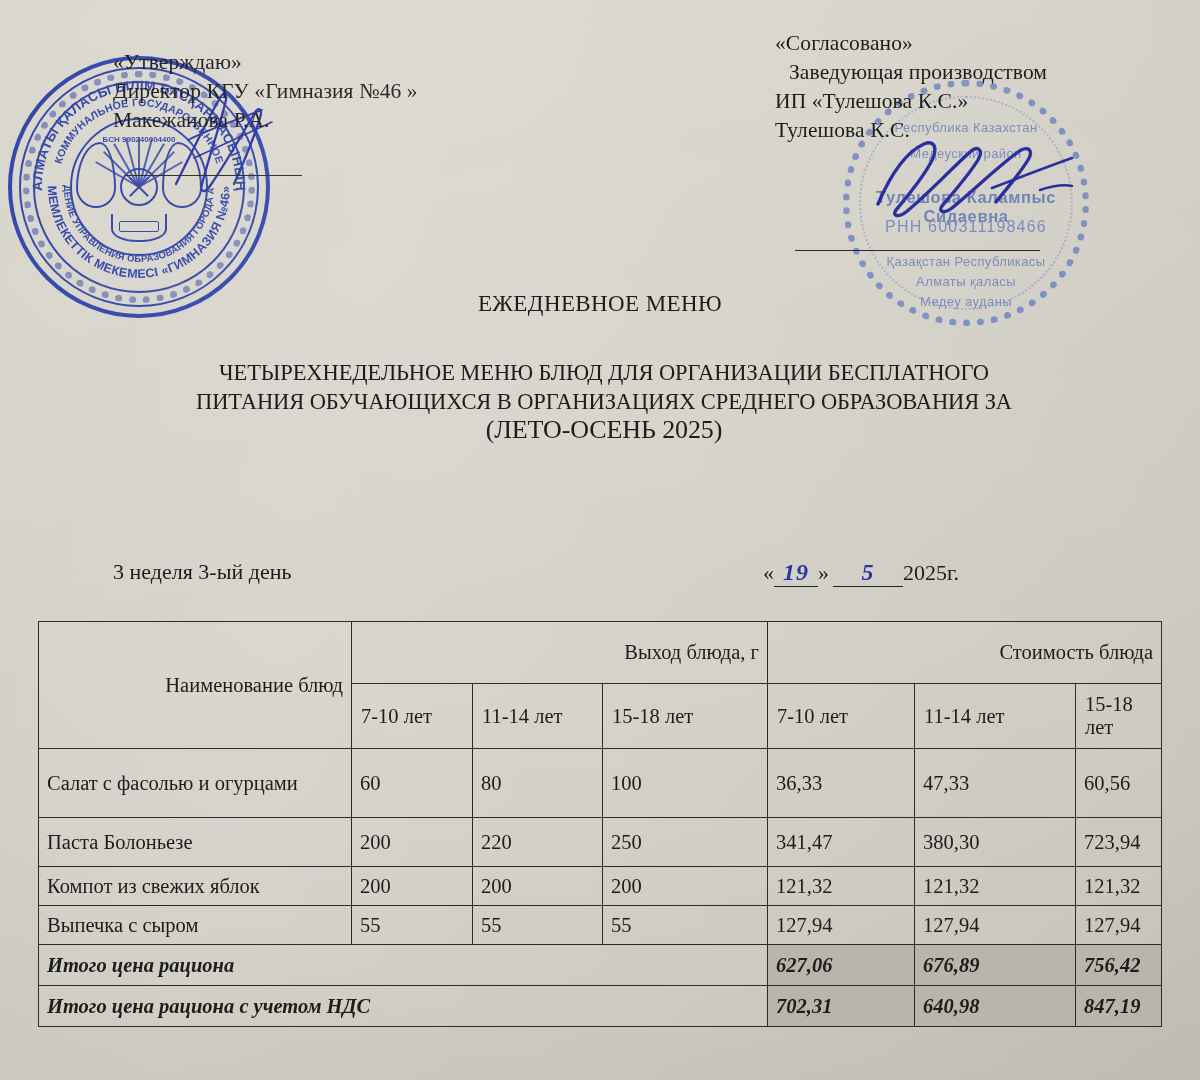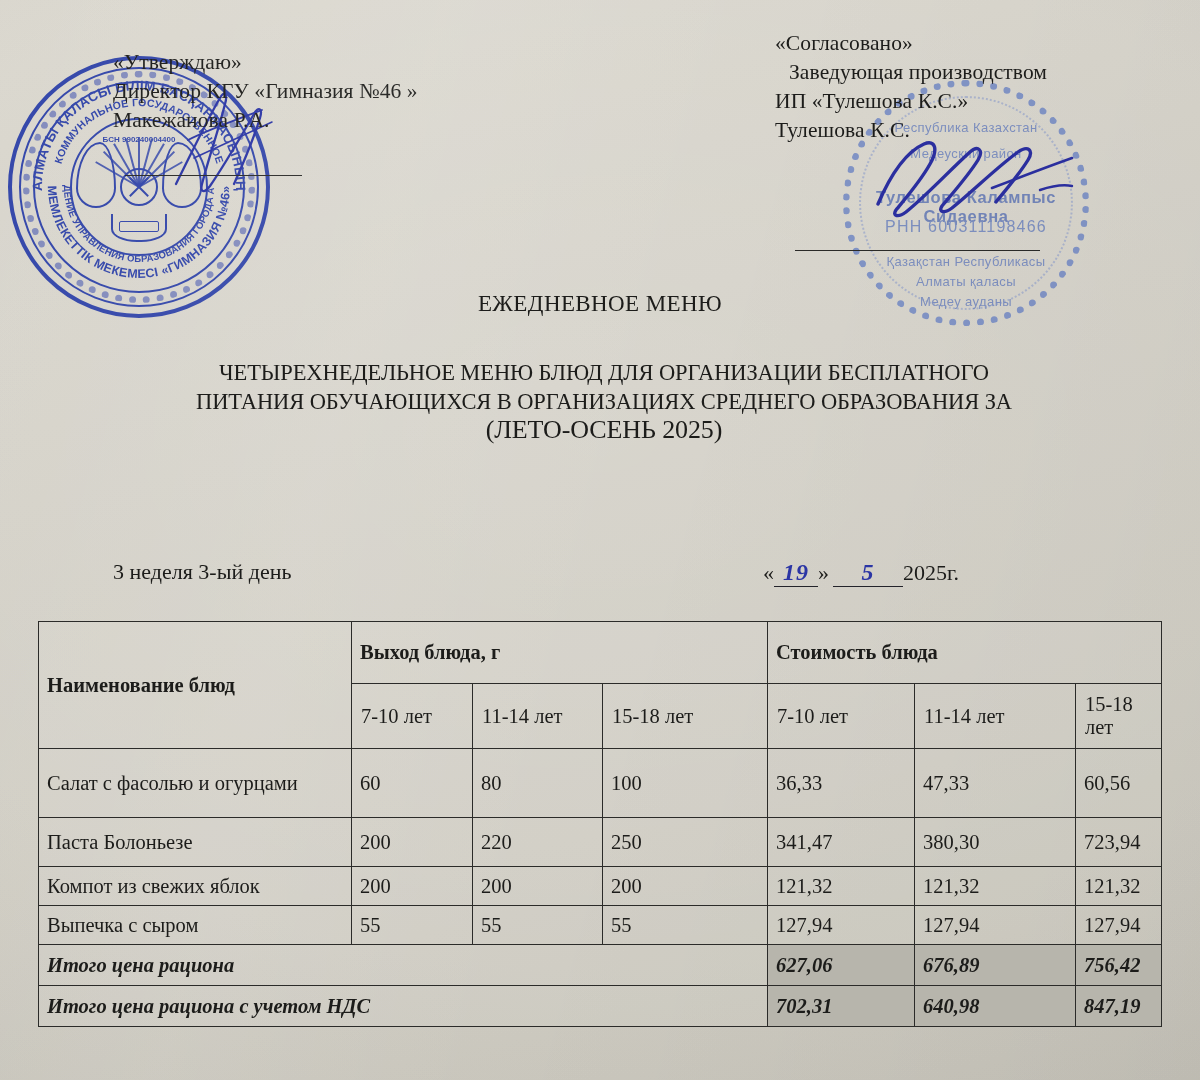--- a/index.html
+++ b/index.html
@@ -85,21 +85,21 @@
   .hw{font-family:"Liberation Serif",serif;font-style:italic;font-weight:700;color:#2b35a5;
       font-size:24px;letter-spacing:1px;}
   .ul{display:inline-block;border-bottom:1.8px solid #23232a;text-align:center;}
   #d-day{width:44px;}
   #d-mon{width:70px;margin-left:4px;}
 
   
   #menu-table{position:absolute;left:38px;top:621px;width:1124px;border-collapse:collapse;
     font-size:20.5px;background:rgba(255,255,255,0.055);}
   #menu-table th,#menu-table td{border:1.7px solid #2b2b29;padding:2px 8px;vertical-align:middle;}
-  #menu-table thead th{text-align:left;font-weight:700;}
+  #menu-table thead th{text-align:right;font-weight:400;}
   #menu-table thead tr.sub th{font-weight:400;text-align:left;padding-left:9px;height:60px;}
   .grp{height:62px;}
   td.dish{text-align:left;padding-left:10px;line-height:27px;}
   td.num{text-align:left;}
   tr.tall td{height:64px;border-radius:10px;}
   tr.norm td{height:44px;}
   tr.short td{height:34px;}
   tr.total td{height:36px;font-weight:700;font-style:italic;}
   td.shade{background:#b7b5ac;}
   td.totlabel{text-align:left;padding-left:10px;font-weight:400;}

